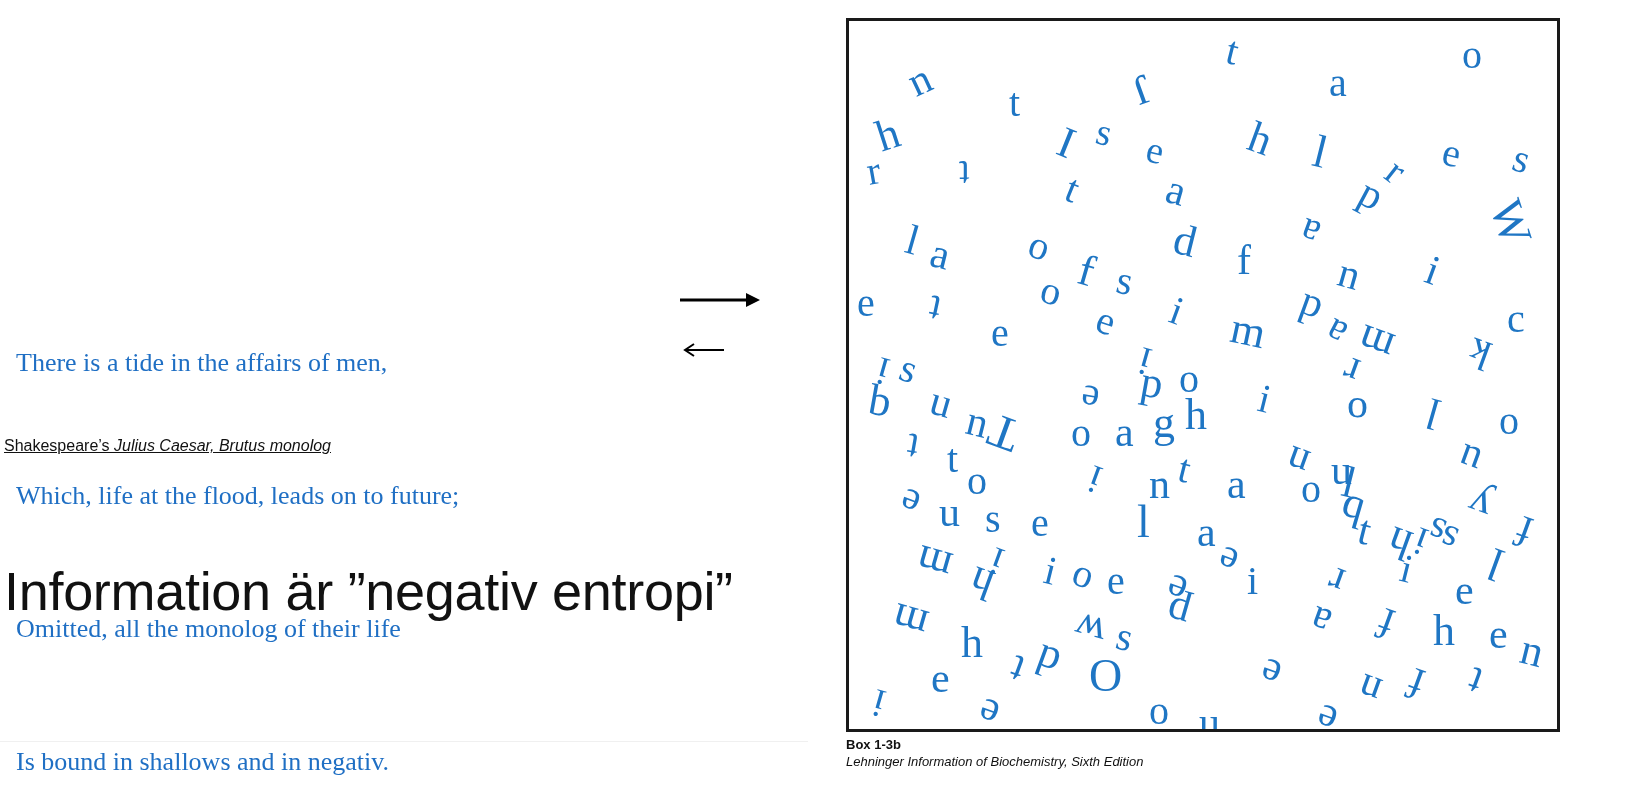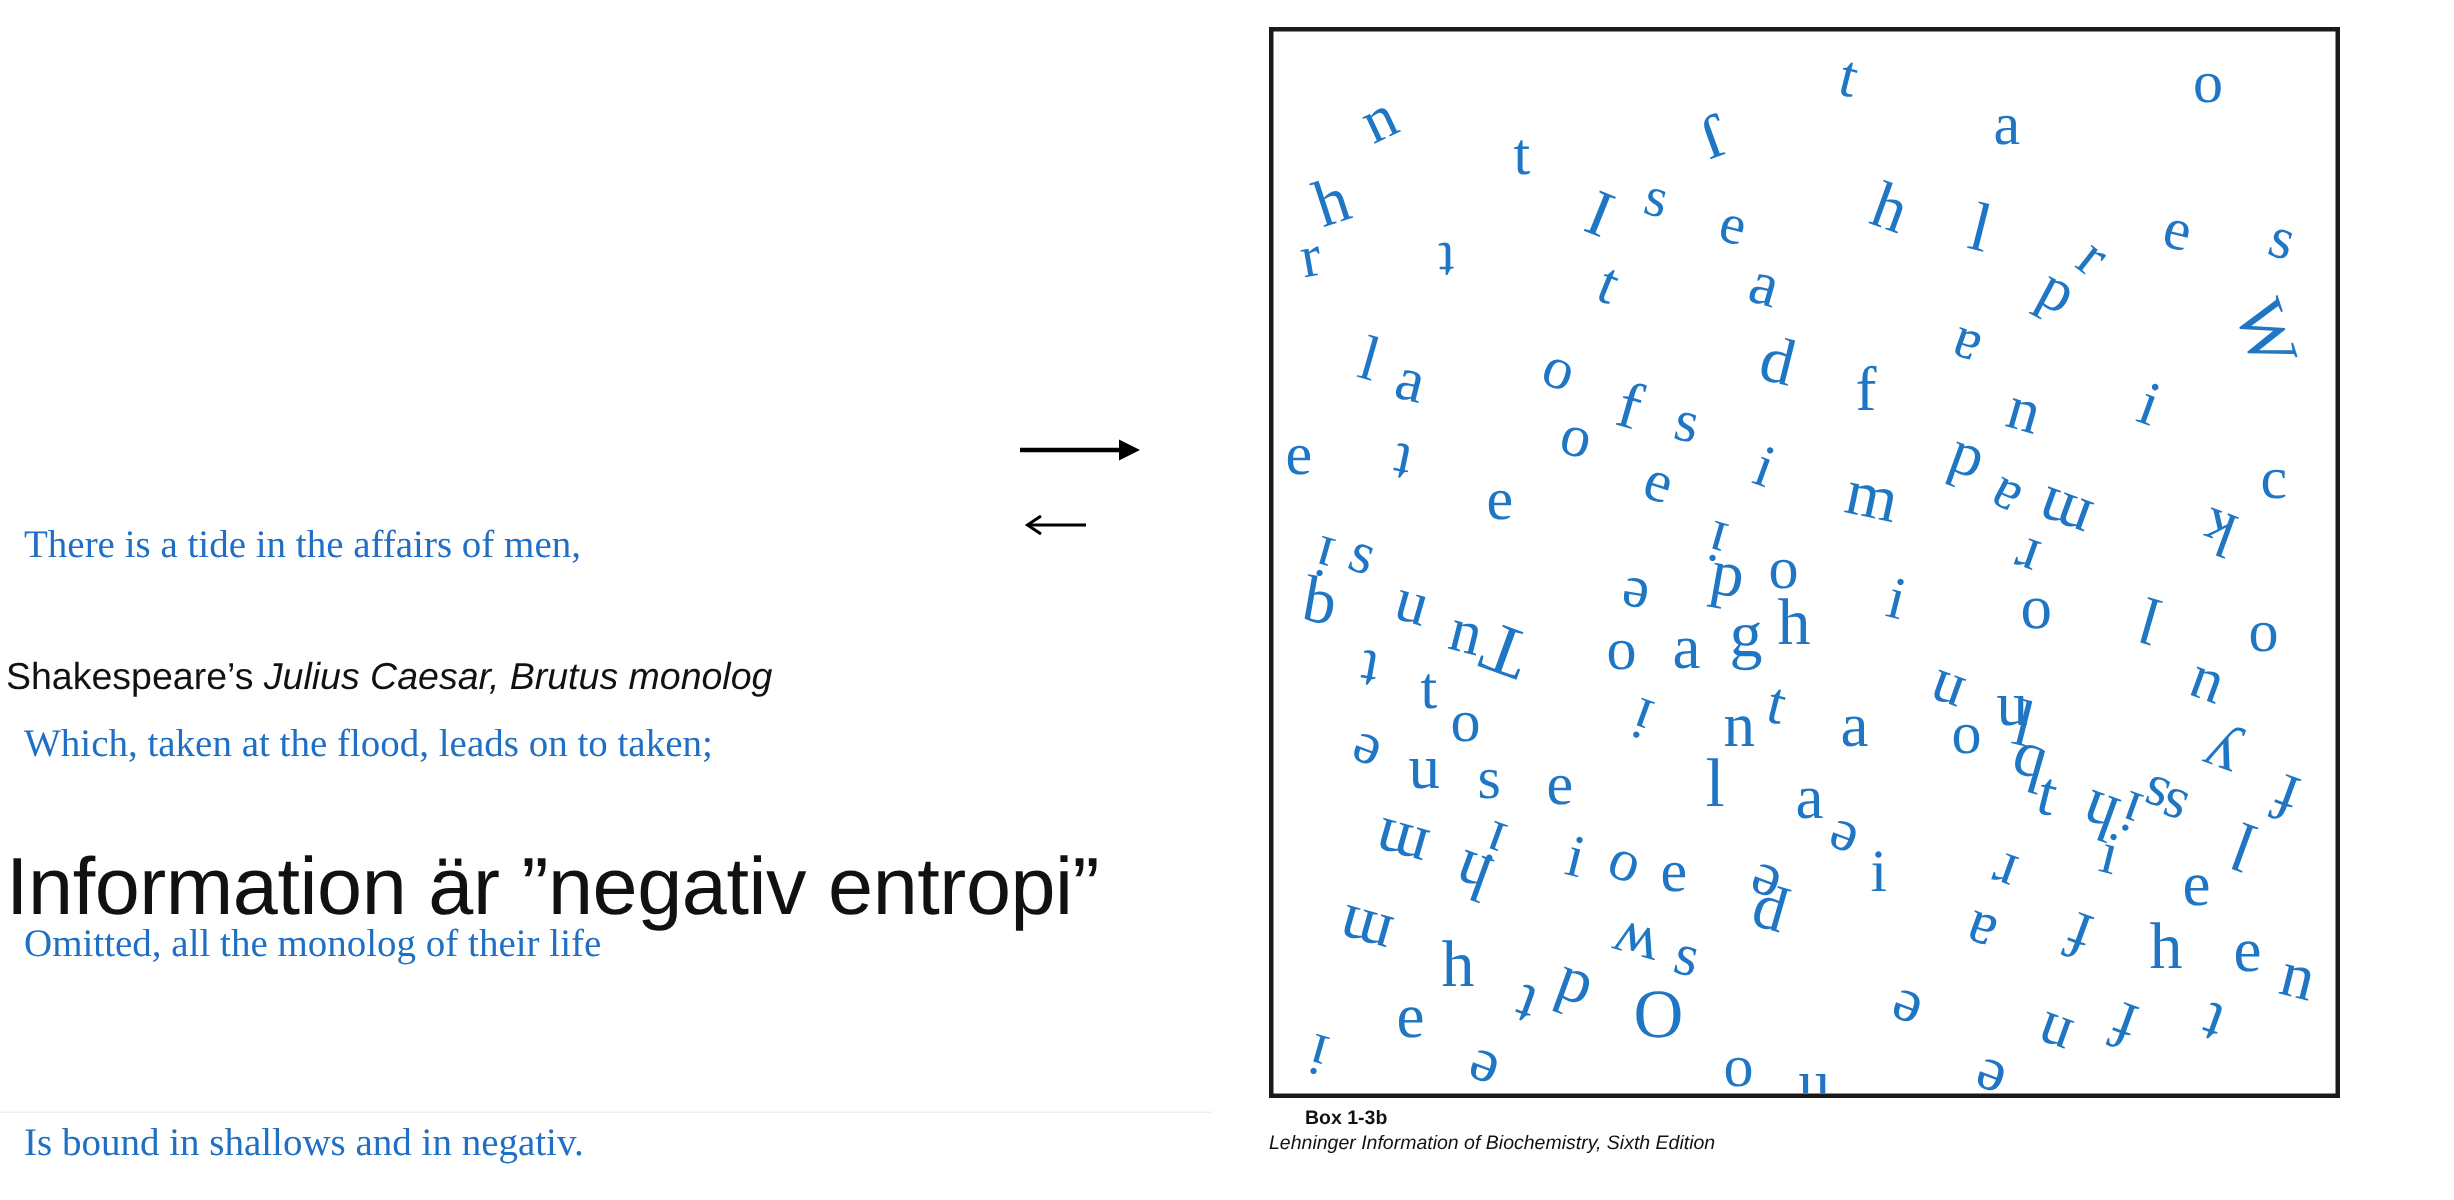--- a/index.html
+++ b/index.html
@@ -38,22 +38,23 @@
   #quote-block .quote-line {
     display: block;
     margin-top: 22px;
   }
 
   #attribution {
     position: absolute;
     left: 4px;
     top: 437px;
     font-family: "Liberation Sans", sans-serif;
-    font-size: 25px;
+    font-size: 16px;
     color: #111111;
+    text-decoration: underline;
   }
   #attribution .attrib-italic {
     font-style: italic;
   }
 
   #headline {
     position: absolute;
     left: 4px;
     top: 560px;
     font-family: "Liberation Sans", sans-serif;
@@ -107,21 +108,20 @@
     top: 736px;
     width: 720px;
     font-family: "Liberation Sans", sans-serif;
     color: #111111;
   }
   #figure-caption .caption-label {
     display: block;
     font-size: 13px;
     font-weight: bold;
     line-height: 17px;
-    margin-left: 24px;
   }
   #figure-caption .caption-source {
     display: block;
     font-size: 13px;
     font-style: italic;
     line-height: 17px;
   }
 
   
   #bottom-rule {
@@ -133,21 +133,21 @@
     background: #f0f0f0;
   }
 </style>
 </head>
 <body>
 
 <div id="left-column">
 
   <div id="quote-block">
     <span class="quote-line">There is a tide in the affairs of men,</span>
-    <span class="quote-line">Which, taken at the flood, leads on to taken;</span>
+    <span class="quote-line">Which, life at the flood, leads on to future;</span>
     <span class="quote-line">Omitted, all the monolog of their life</span>
     <span class="quote-line">Is bound in shallows and in negativ.</span>
   </div>
 
   <div id="attribution"><span>Shakespeare’s </span><span class="attrib-italic">Julius Caesar, Brutus monolog</span></div>
 
   <div id="headline">Information är ”negativ entropi”</div>
 
   <div id="bottom-rule"></div>
 </div>

